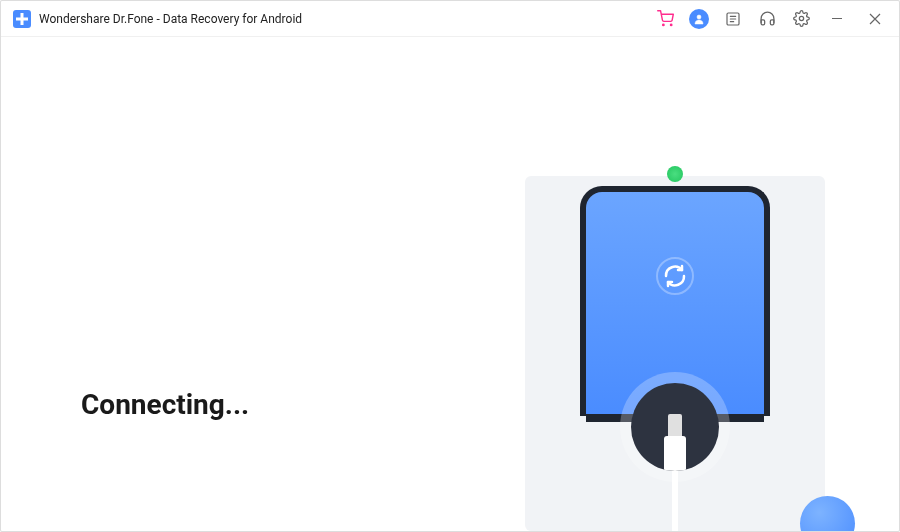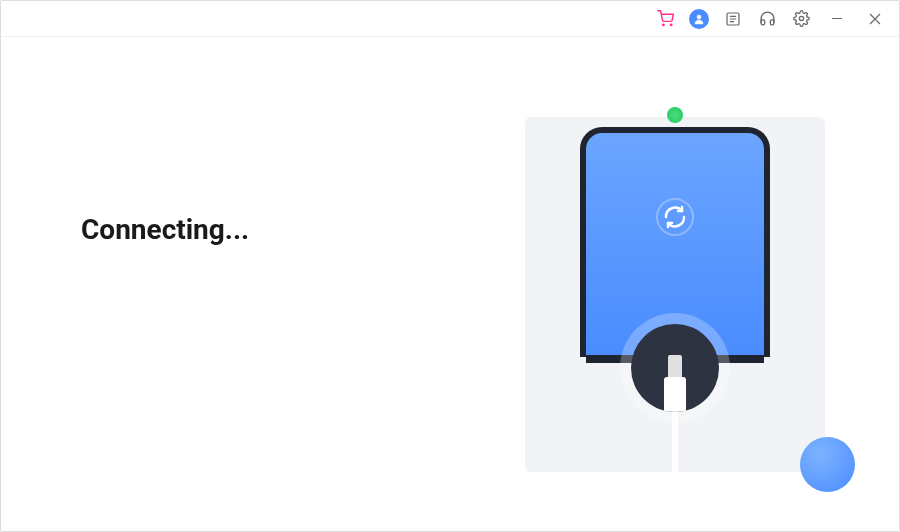--- a/index.html
+++ b/index.html
@@ -118,20 +118,21 @@
       justify-content: center;
       cursor: pointer;
       font-size: 16px;
       color: #666;
     }
     
     .content {
       display: flex;
       height: calc(100% - 36px);
       position: relative;
+      align-items: flex-end;
     }
     
     .left-panel {
       flex: 0 0 50%;
       display: flex;
       flex-direction: column;
       justify-content: center;
       padding-left: 80px;
       padding-bottom: 100px;
     }
@@ -265,20 +266,28 @@
       background: radial-gradient(circle at 35% 30%, #7db3ff, #4a8cff);
       border-radius: 50%;
     }
   </style>
 </head>
 <body>
 
 <div class="window">
 
   <div class="titlebar">
+    <div class="titlebar-left">
+      <div class="app-logo">
+        <svg width="12" height="12" viewBox="0 0 12 12">
+            <path d="M6 0 L6 12 M0 6 L12 6" stroke="white" stroke-width="3" stroke-linecap="round"></path>
+          </svg>
+      </div>
+      <span class="app-title">Wondershare Dr.Fone - Data Recovery for Android</span>
+    </div>
 
     <div class="titlebar-right">
       <div class="tb-icon cart-icon">
         <svg width="17" height="17" viewBox="0 0 24 24" fill="none" stroke="#ff2d8e" stroke-width="2" stroke-linecap="round" stroke-linejoin="round">
             <circle cx="9" cy="21" r="1"></circle>
             <circle cx="20" cy="21" r="1"></circle>
             <path d="M1 1h4l2.68 13.39a2 2 0 0 0 2 1.61h9.72a2 2 0 0 0 2-1.61L23 6H6"></path>
           </svg>
       </div>
       <div class="tb-icon user-icon">

